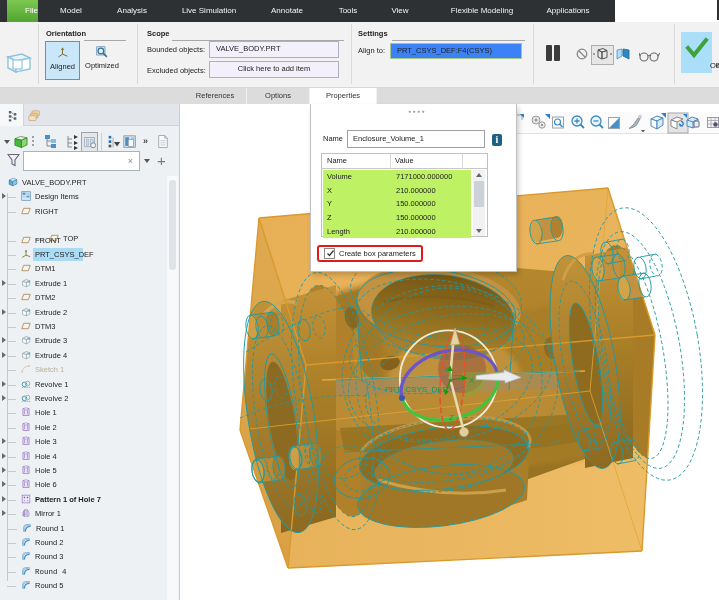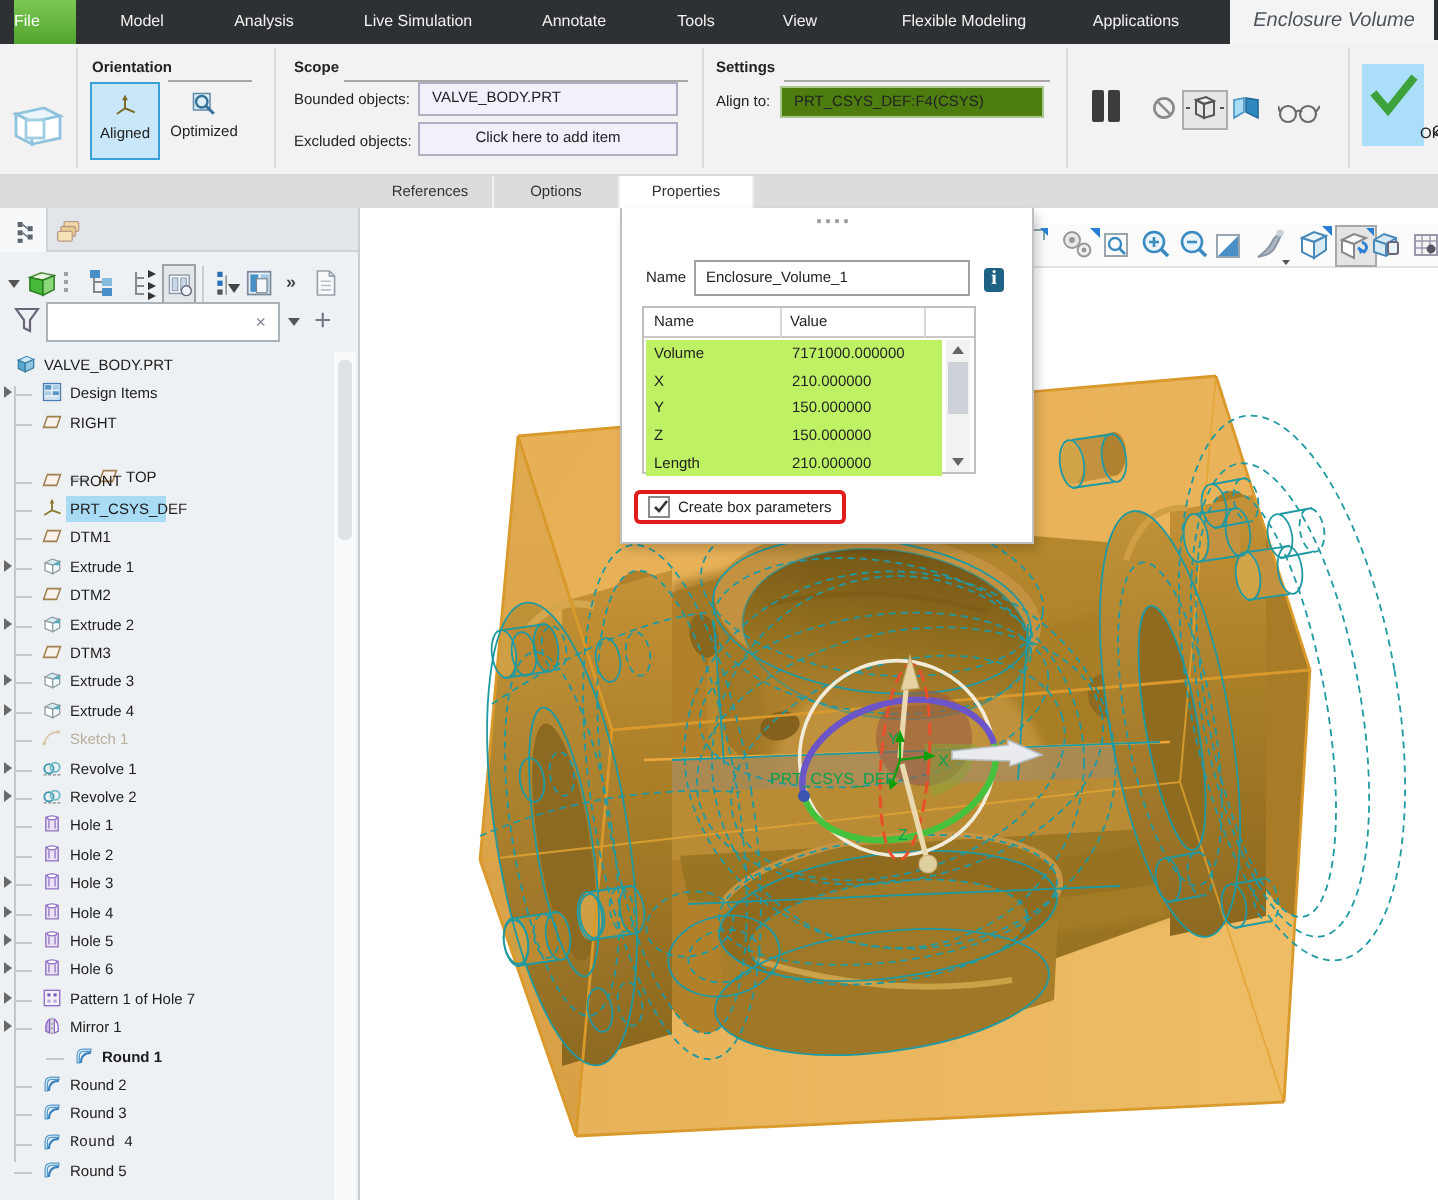--- a/index.html
+++ b/index.html
@@ -4,21 +4,21 @@
 <style>
 * { margin:0; padding:0; box-sizing:border-box; }
 html,body { width:719px; height:600px; overflow:hidden; }
 body { font-family:"Liberation Sans", sans-serif; background:#fff; }
 #root { position:relative; width:719px; height:600px; }
 .abs { position:absolute; }
 
 #menubar { left:0; top:0; width:615px; height:22px; background:#2d3134; }
 #titlearea { left:615px; top:0; width:104px; height:22px; background:#f4f4f4; color:#4c545c; font-style:italic; font-size:10px; line-height:21px; text-align:center; }
 .mitem { position:absolute; top:0; height:22px; line-height:22px; color:#f2f2f2; font-size:8px; text-align:center; }
-#filebtn { position:absolute; left:7px; top:0; width:31px; height:22px; background:linear-gradient(#7cc853,#51a52e); color:#fff; font-size:8px; line-height:22px; text-align:left; }
+#filebtn { position:absolute; left:7px; top:0; width:31px; height:22px; background:linear-gradient(#7cc853,#51a52e); color:#fff; font-size:8px; line-height:22px; text-align:right; }
 
 #ribbon { left:0; top:22px; width:719px; height:66px; background:#f2f2f2; border-bottom:1px solid #d8d8d8; }
 .gsep { position:absolute; top:2px; height:60px; width:1px; background:#d9d9d9; }
 .glabel { position:absolute; font-size:7.5px; font-weight:bold; color:#222; }
 .gline { position:absolute; height:1px; background:#a8a8a8; }
 .rlabel { position:absolute; font-size:7.5px; color:#222; }
 .rfield { position:absolute; font-size:7.5px; color:#222; border:1px solid #afaec2; background:#f3effb; line-height:14px; padding-left:6px; }
 .btn { position:absolute; text-align:center; font-size:7.5px; color:#222; }
 #alignedbtn { background:#c9e7f8; border:1px solid #39a0d9; }
 
@@ -41,21 +41,20 @@
 .tn { position:absolute; left:4px; top:2px; font-size:7.5px; color:#222; }
 .tv { position:absolute; left:73px; top:2px; font-size:7.5px; color:#222; }
 
 #gtoolbar { left:517px; top:112px; width:202px; height:22px; background:#fbfbfb; border-bottom:1px solid #e2e2e2; }
 </style>
 </head>
 <body>
 <div id="root">
 
   <div class="abs" id="menubar"></div>
-  <div class="abs" id="titlearea">Enclosure Volume</div>
   <div class="abs" style="left:717px;top:0;width:2px;height:20px;background:#2d3134;"></div>
   <div id="filebtn">File</div>
   <div class="mitem" style="left:52px;width:38px;">Model</div>
   <div class="mitem" style="left:109px;width:46px;">Analysis</div>
   <div class="mitem" style="left:168px;width:82px;">Live Simulation</div>
   <div class="mitem" style="left:263px;width:48px;">Annotate</div>
   <div class="mitem" style="left:332px;width:32px;">Tools</div>
   <div class="mitem" style="left:386px;width:28px;">View</div>
   <div class="mitem" style="left:437px;width:90px;">Flexible Modeling</div>
   <div class="mitem" style="left:536px;width:64px;">Applications</div>
@@ -98,21 +97,21 @@
   <div class="gline" style="left:172px;top:40px;width:172px;"></div>
   <div class="rlabel" style="left:147px;top:45px;">Bounded objects:</div>
   <div class="rfield" style="left:209px;top:41px;width:130px;height:17px;">VALVE_BODY.PRT</div>
   <div class="rlabel" style="left:147px;top:66px;">Excluded objects:</div>
   <div class="rfield" style="left:209px;top:61px;width:130px;height:17px;text-align:center;padding-left:0;">Click here to add item</div>
   <div class="gsep" style="left:351px;top:24px;"></div>
 
   <div class="glabel" style="left:358px;top:29px;">Settings</div>
   <div class="gline" style="left:392px;top:40px;width:133px;"></div>
   <div class="rlabel" style="left:358px;top:46px;">Align to:</div>
-  <div class="rfield" style="left:390px;top:43px;width:132px;height:16px;background:#4d7c0f;border-color:#a9c78c;">PRT_CSYS_DEF:F4(CSYS)</div>
+  <div class="rfield" style="left:390px;top:43px;width:132px;height:16px;background:#3b82f6;border-color:#a9c78c;">PRT_CSYS_DEF:F4(CSYS)</div>
   <div class="gsep" style="left:533px;top:24px;"></div>
 
   <div class="abs" style="left:546px;top:45px;width:6px;height:16px;background:#3c3c3c;border-radius:1px;"></div>
   <div class="abs" style="left:554px;top:45px;width:6px;height:16px;background:#3c3c3c;border-radius:1px;"></div>
   <svg class="abs" style="left:576px;top:48px;" width="12" height="12" viewBox="0 0 12 12">
     <circle cx="6" cy="6" r="4.8" fill="none" stroke="#8a8a8a" stroke-width="1.3"></circle>
     <path d="M2.8 2.8 L9.2 9.2" stroke="#8a8a8a" stroke-width="1.3"></path>
   </svg>
   <div class="abs" style="left:591px;top:45px;width:23px;height:20px;background:#e6e6e6;border:1px solid #adadad;">
     <svg width="21" height="18" viewBox="0 0 21 18">
@@ -674,33 +673,33 @@
 <div class="ti" style="left:0;top:317px;width:168px;">
 <div class="dash"></div>
 <div class="arrow"></div>
 <span class="ic"><svg width="13" height="13" viewBox="0 0 13 13">
               <rect x="1.5" y="1.5" width="10" height="10" fill="#f4f0fa" stroke="#9070c0" stroke-width="0.9"></rect>
               <rect x="3.5" y="3.5" width="2" height="2" fill="#7a5ab8"></rect>
               <rect x="7.5" y="3.5" width="2" height="2" fill="#7a5ab8"></rect>
               <rect x="3.5" y="7.5" width="2" height="2" fill="#b8a8d8"></rect>
               <rect x="7.5" y="7.5" width="2" height="2" fill="#b8a8d8"></rect>
             </svg></span>
-<span class="lbl" style="color:#1c1c1c;">Pattern 1 of Hole 7</span>
+<span class="lbl" style="color:#1c1c1c;font-weight:bold;">Pattern 1 of Hole 7</span>
 </div>
 <div class="ti" style="left:0;top:331px;width:168px;">
 <div class="dash"></div>
 <div class="arrow"></div>
 <span class="ic"><svg width="13" height="13" viewBox="0 0 13 13">
               <path d="M5 2 Q2 4 2.5 10 L5 11 Z" fill="#c8b8e8" stroke="#8a68c0" stroke-width="0.9"></path>
               <path d="M8 2 Q11 4 10.5 10 L8 11 Z" fill="#fff" stroke="#8a68c0" stroke-width="0.9"></path>
               <path d="M6.5 1 L6.5 12" stroke="#888" stroke-width="0.7" stroke-dasharray="2 1"></path>
             </svg></span>
 <span class="lbl" style="color:#1c1c1c;">Mirror 1</span>
 </div>
-<div class="ti" style="left:16px;top:346px;width:168px;font-weight:bold;">
+<div class="ti" style="left:1px;top:346px;width:168px;">
 <div class="dash"></div>
 <span class="ic"><svg width="13" height="13" viewBox="0 0 13 13">
               <path d="M2 11 L2 6 Q2 2 6 2 L11 2 L11 3.5 L6.5 3.5 Q3.5 3.5 3.5 6.5 L3.5 11 Z" fill="#d8ecf8" stroke="#5a9ac8" stroke-width="0.8"></path>
               <path d="M4.5 11 Q4.5 4.5 11 4.5" fill="none" stroke="#3a85c0" stroke-width="1.4"></path>
             </svg></span>
 <span class="lbl" style="color:#1c1c1c;">Round 1</span>
 </div>
 <div class="ti" style="left:0;top:360px;width:168px;">
 <div class="dash"></div>
 <span class="ic"><svg width="13" height="13" viewBox="0 0 13 13">

